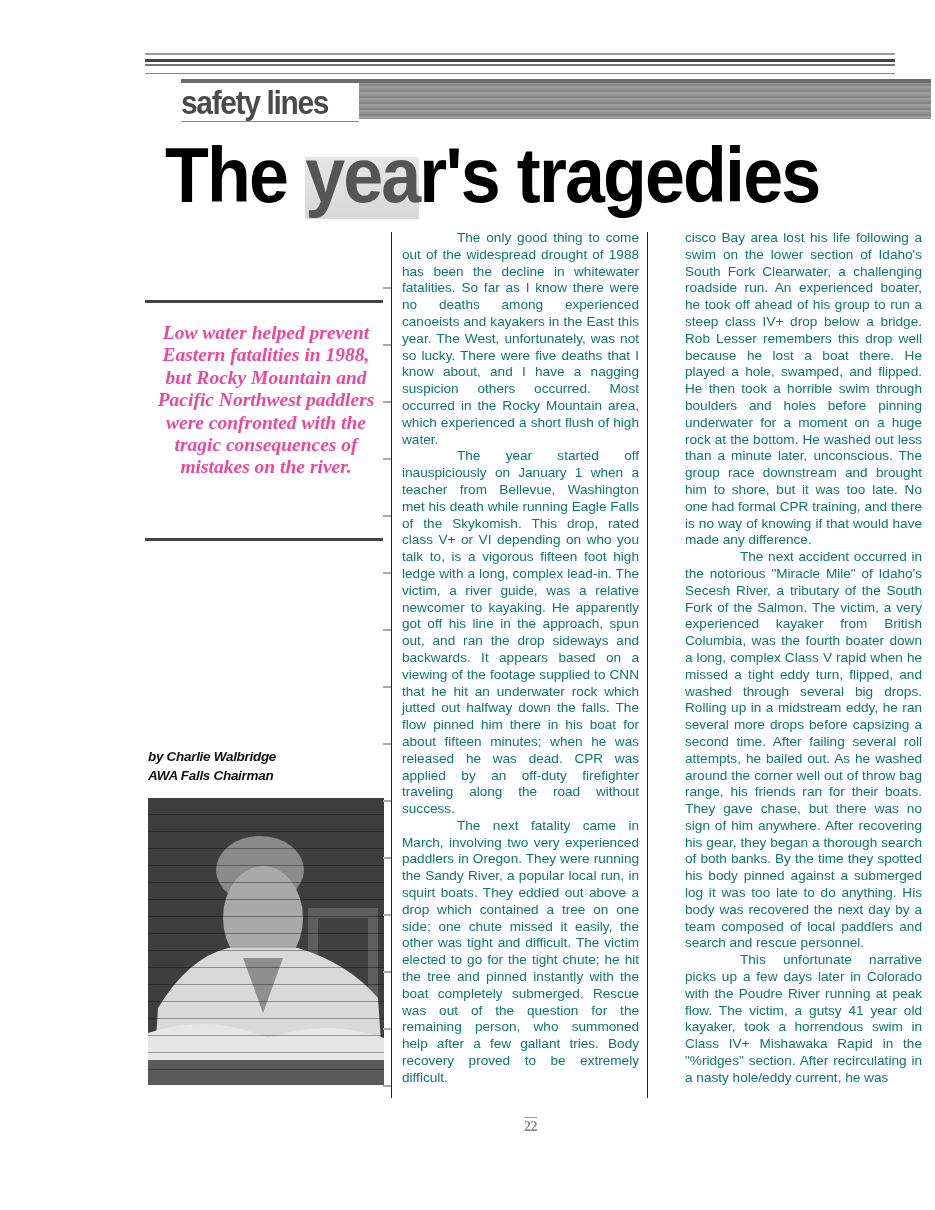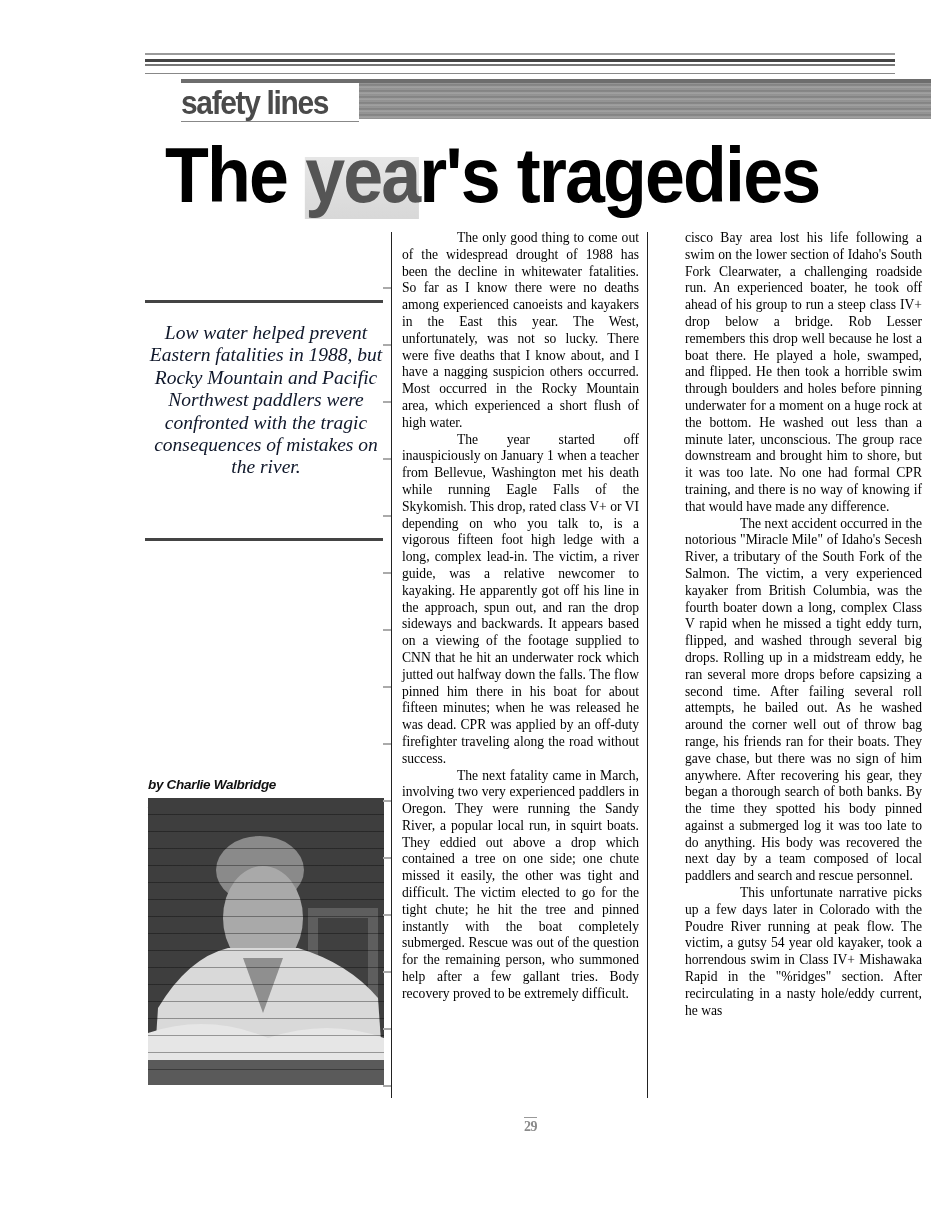--- a/index.html
+++ b/index.html
@@ -26,44 +26,44 @@
   .headline { position: absolute; left: 165px; top: 133px; width: 720px; height: 84px;
     font-family: "Liberation Sans", sans-serif; font-weight: bold; font-size: 78px; line-height: 84px;
     letter-spacing: -2px; white-space: nowrap; transform: scaleX(0.92); transform-origin: left center; color: #000; }
   .headline .gray { color: #555; background: linear-gradient(#fff 0%, #fff 30%, #e6e6e6 30%, #d8d8d8 100%); }
 
   
   .pq-rule { position: absolute; left: 145px; width: 238px; height: 3px; background: #444; }
   .pq-rule.top { top: 300px; }
   .pq-rule.bottom { top: 538px; }
   .pullquote { position: absolute; left: 148px; top: 322px; width: 236px; text-align: center;
-    font-family: "Liberation Serif", serif; font-style: italic; font-weight: normal; font-size: 19.5px;
-    line-height: 22.4px; color: #0f172a; }
+    font-family: "Liberation Serif", serif; font-style: italic; font-weight: bold; font-size: 19.5px;
+    line-height: 22.4px; color: #ec4899; }
 
   
-  .byline { position: absolute; left: 148px; top: 776px; font-family: "Liberation Sans", sans-serif;
+  .byline { position: absolute; left: 148px; top: 748px; font-family: "Liberation Sans", sans-serif;
     font-style: italic; font-weight: bold; font-size: 13.5px; line-height: 18.5px; letter-spacing: -0.3px; color: #111; }
 
   
   .photo { position: absolute; left: 148px; top: 798px; width: 236px; height: 287px; overflow: hidden;
     background: linear-gradient(180deg, #3b3b3b 0%, #4a4a4a 40%, #5a5a5a 60%, #3d3d3d 100%); }
   .photo svg { width: 100%; height: 100%; display: block; }
   .photo-lines { position: absolute; left: 0; top: 0; width: 100%; height: 100%;
     background: repeating-linear-gradient(180deg, transparent 0px, transparent 16px, rgba(0,0,0,0.35) 16px, rgba(0,0,0,0.35) 17px); }
 
   
   .vline { position: absolute; width: 1px; background: #222; }
   .vline.left { left: 391px; top: 232px; height: 866px; }
   .vline.mid { left: 647px; top: 232px; height: 866px; }
   .ticks { position: absolute; left: 383px; top: 232px; width: 8px; height: 860px;
     background: repeating-linear-gradient(180deg, transparent 0px, transparent 55px, #aaa 55px, #aaa 57px); }
 
   
-  .col { position: absolute; top: 230px; width: 237px; font-family: Liberation Serif, serif;
-    font-size: 13.6px; line-height: 16.8px; text-align: justify; color: #000000; }
+  .col { position: absolute; top: 230px; width: 237px; font-family: Liberation Sans, sans-serif;
+    font-size: 13.6px; line-height: 16.8px; text-align: justify; color: #0f766e; }
   .col.c1 { left: 402px; }
   .col.c2 { left: 685px; }
   .col p { margin: 0; text-indent: 55px; }
   .col p.cont { text-indent: 0; }
 
   
   .pageno { position: absolute; left: 524px; top: 1117px; font-family: "Liberation Serif", serif; font-weight: bold;
     font-size: 14px; color: #8a8a8a; border-top: 1px solid #999; padding-top: 1px; letter-spacing: -0.5px; }
 </style>
 </head>
@@ -115,16 +115,16 @@
 
 <div class="col c1">
   <p>The only good thing to come out of the widespread drought of 1988 has been the decline in whitewater fatalities. So far as I know there were no deaths among experienced canoeists and kayakers in the East this year. The West, unfortunately, was not so lucky. There were five deaths that I know about, and I have a nagging suspicion others occurred. Most occurred in the Rocky Mountain area, which experienced a short flush of high water.</p>
   <p>The year started off inauspiciously on January 1 when a teacher from Bellevue, Washington met his death while running Eagle Falls of the Skykomish. This drop, rated class V+ or VI depending on who you talk to, is a vigorous fifteen foot high ledge with a long, complex lead-in. The victim, a river guide, was a relative newcomer to kayaking. He apparently got off his line in the approach, spun out, and ran the drop sideways and backwards. It appears based on a viewing of the footage supplied to CNN that he hit an underwater rock which jutted out halfway down the falls. The flow pinned him there in his boat for about fifteen minutes; when he was released he was dead. CPR was applied by an off-duty firefighter traveling along the road without success.</p>
   <p>The next fatality came in March, involving two very experienced paddlers in Oregon. They were running the Sandy River, a popular local run, in squirt boats. They eddied out above a drop which contained a tree on one side; one chute missed it easily, the other was tight and difficult. The victim elected to go for the tight chute; he hit the tree and pinned instantly with the boat completely submerged. Rescue was out of the question for the remaining person, who summoned help after a few gallant tries. Body recovery proved to be extremely difficult.</p>
 </div>
 
 <div class="col c2">
   <p class="cont">cisco Bay area lost his life following a swim on the lower section of Idaho's South Fork Clearwater, a challenging roadside run. An experienced boater, he took off ahead of his group to run a steep class IV+ drop below a bridge. Rob Lesser remembers this drop well because he lost a boat there. He played a hole, swamped, and flipped. He then took a horrible swim through boulders and holes before pinning underwater for a moment on a huge rock at the bottom. He washed out less than a minute later, unconscious. The group race downstream and brought him to shore, but it was too late. No one had formal CPR training, and there is no way of knowing if that would have made any difference.</p>
   <p>The next accident occurred in the notorious "Miracle Mile" of Idaho's Secesh River, a tributary of the South Fork of the Salmon. The victim, a very experienced kayaker from British Columbia, was the fourth boater down a long, complex Class V rapid when he missed a tight eddy turn, flipped, and washed through several big drops. Rolling up in a midstream eddy, he ran several more drops before capsizing a second time. After failing several roll attempts, he bailed out. As he washed around the corner well out of throw bag range, his friends ran for their boats. They gave chase, but there was no sign of him anywhere. After recovering his gear, they began a thorough search of both banks. By the time they spotted his body pinned against a submerged log it was too late to do anything. His body was recovered the next day by a team composed of local paddlers and search and rescue personnel.</p>
-  <p>This unfortunate narrative picks up a few days later in Colorado with the Poudre River running at peak flow. The victim, a gutsy 54 year old kayaker, took a horrendous swim in Class IV+ Mishawaka Rapid in the "%ridges" section. After recirculating in a nasty hole/eddy current, he was</p>
+  <p>This unfortunate narrative picks up a few days later in Colorado with the Poudre River running at peak flow. The victim, a gutsy 41 year old kayaker, took a horrendous swim in Class IV+ Mishawaka Rapid in the "%ridges" section. After recirculating in a nasty hole/eddy current, he was</p>
 </div>
 
-<div class="pageno">29</div>
+<div class="pageno">22</div>
 
 </body></html>

